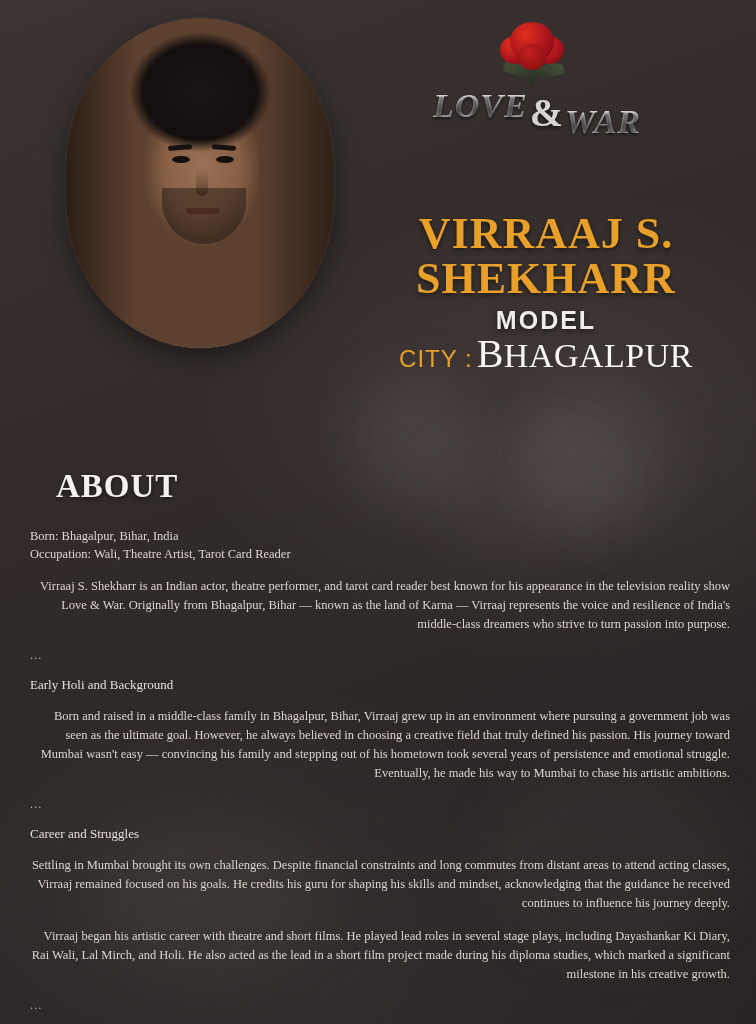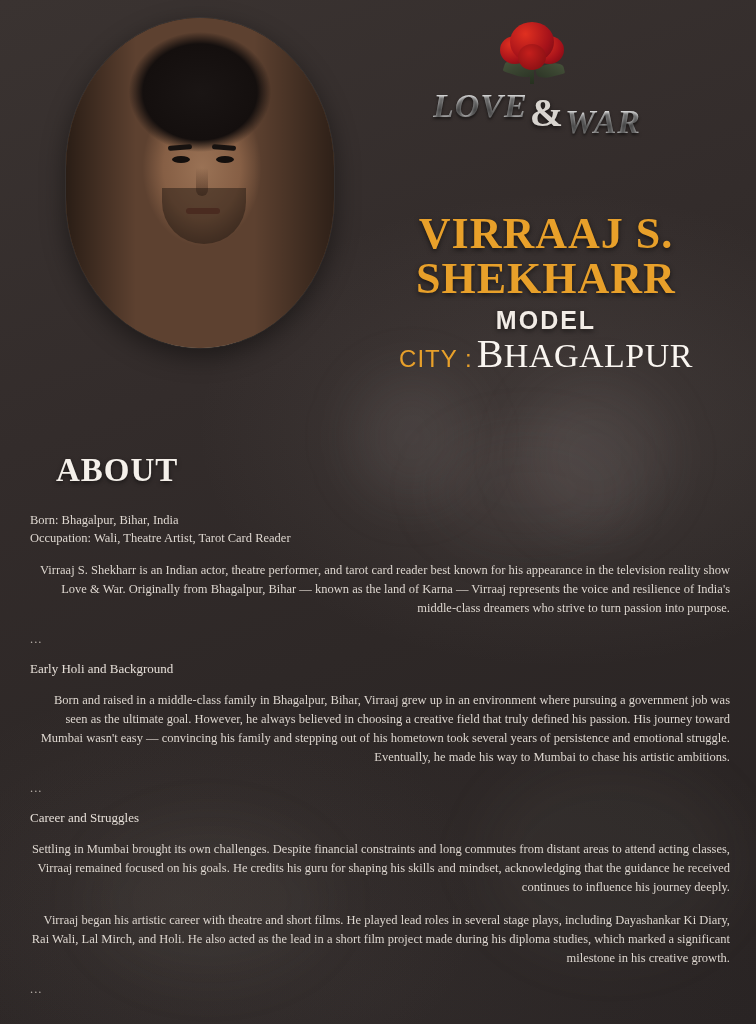--- a/index.html
+++ b/index.html
@@ -192,21 +192,21 @@
     font-size: 34px;
     color: #faf6f1;
     letter-spacing: 0.5px;
   }
   .city-value .cv-first { font-size: 40px; }
 
   
   .about {
     position: absolute;
     left: 30px;
-    top: 452px;
+    top: 468px;
     width: 700px;
   }
   .about-title {
     font-family: "Liberation Serif", serif;
     font-weight: bold;
     font-size: 33px;
     letter-spacing: 1px;
     color: #f5f0ea;
     margin: 0 0 22px 26px;
     text-shadow: 0 2px 4px rgba(0,0,0,0.5);

